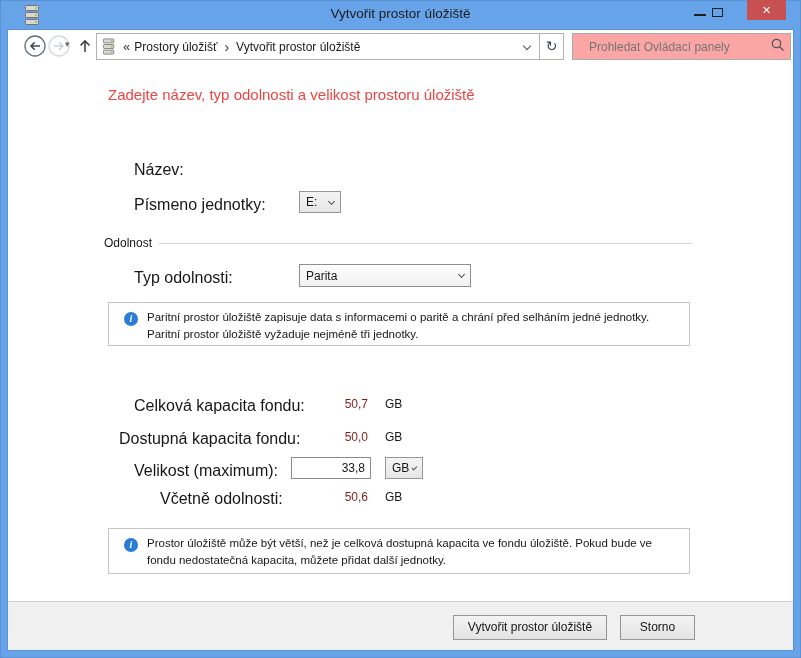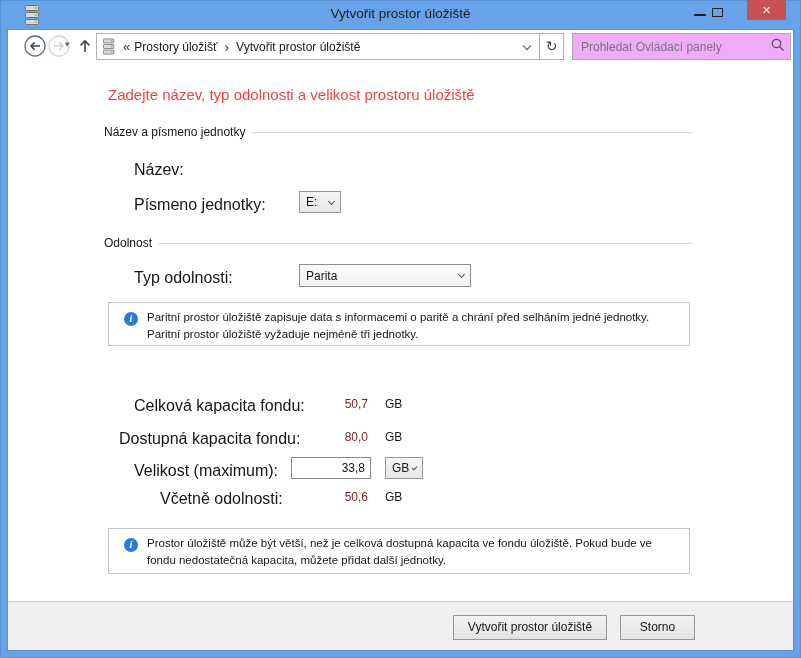--- a/index.html
+++ b/index.html
@@ -31,21 +31,21 @@
   .up-arrow { position:absolute; left:68px; top:5px; }
   .crumb-box { position:absolute; left:88px; top:3px; width:444px; height:27px;
     border:1px solid #b2b2b2; display:flex; align-items:center; font-size:12px; color:#1a1a1a;
     padding:0 6px; background:#fff; }
   .crumb-box .sep { margin:0 7px; color:#333; font-size:14px; }
   .crumb-box .ovf { margin:0 4px 0 8px; color:#333; font-size:13px; }
   .crumb-spacer { flex:1; }
   .refresh-box { position:absolute; left:531px; top:3px; width:25px; height:27px;
     border:1px solid #b2b2b2; text-align:center; line-height:25px; font-size:14px; color:#3a4a58; background:#fff; }
   .search-box { position:absolute; left:564px; top:3px; width:219px; height:27px;
-    border:1px solid #ababab; display:flex; align-items:center; background:#f0abfc; }
+    border:1px solid #ababab; display:flex; align-items:center; background:#fca5a5;padding-left:8px; }
   .search-box input { flex:1; border:none; outline:none; font-size:12px; padding-left:8px;
     font-family:"Liberation Sans", sans-serif; color:#1a1a1a; background:transparent; min-width:0; }
   .search-box input::placeholder { color:#767676; opacity:1; }
   .search-glyph { width:24px; text-align:center; }
   
   .main { position:absolute; top:32px; left:0; right:0; bottom:0; background:#fff; }
   .heading { position:absolute; left:100px; top:24px; font-size:15px; color:#ef4444; }
   .group-head { position:absolute; display:flex; align-items:center; width:588px; left:96px;
     font-size:12px; color:#161616; }
   .group-head .rule { flex:1; height:1px; background:#d4d4d4; margin-left:7px; }
@@ -156,24 +156,20 @@
             <line x1="8.7" y1="8.7" x2="12.5" y2="12.5" stroke="#555" stroke-width="1.3"></line>
           </svg>
         </span>
       </div>
     </div>
 
     <div class="main">
 
       <div class="heading">Zadejte název, typ odolnosti a velikost prostoru úložiště</div>
 
-      <div class="group-head" style="top:63px;">
-        <span>Název a písmeno jednotky</span>
-        <span class="rule"></span>
-      </div>
       <div class="lbl" style="left:126px; top:99px;">Název:</div>
       <div class="lbl" style="left:126px; top:134px;">Písmeno jednotky:</div>
       <div class="combo" style="left:291px; top:129px; width:42px; height:22px;">
         <span class="cs">E:</span>
         <span class="chev"></span>
       </div>
 
       <div class="group-head" style="top:174px;">
         <span>Odolnost</span>
         <span class="rule"></span>
@@ -189,21 +185,21 @@
         <div class="info-tx">Paritní prostor úložiště zapisuje data s informacemi o paritě a chrání před selháním jedné jednotky.
 Paritní prostor úložiště vyžaduje nejméně tři jednotky.</div>
       </div>
 
 
       <div class="lbl" style="left:126px; top:335px;">Celková kapacita fondu:</div>
       <div class="val" style="left:283px; top:335px;">50,7</div>
       <div class="unit" style="left:377px; top:335px;">GB</div>
 
       <div class="lbl" style="left:111px; top:368px;">Dostupná kapacita fondu:</div>
-      <div class="val" style="left:283px; top:368px;">80,0</div>
+      <div class="val" style="left:283px; top:368px;">50,0</div>
       <div class="unit" style="left:377px; top:368px;">GB</div>
 
       <div class="lbl" style="left:126px; top:400px;">Velikost (maximum):</div>
       <input class="txtin" style="left: 283px; top: 395px; width: 80px; height: 22px; text-align: right;" value="33,8">
       <div class="combo" style="left:377px; top:395px; width:38px; height:22px;">
         <span class="cs">GB</span>
         <span class="chev"></span>
       </div>
 
       <div class="lbl" style="left:152px; top:428px;">Včetně odolnosti:</div>

